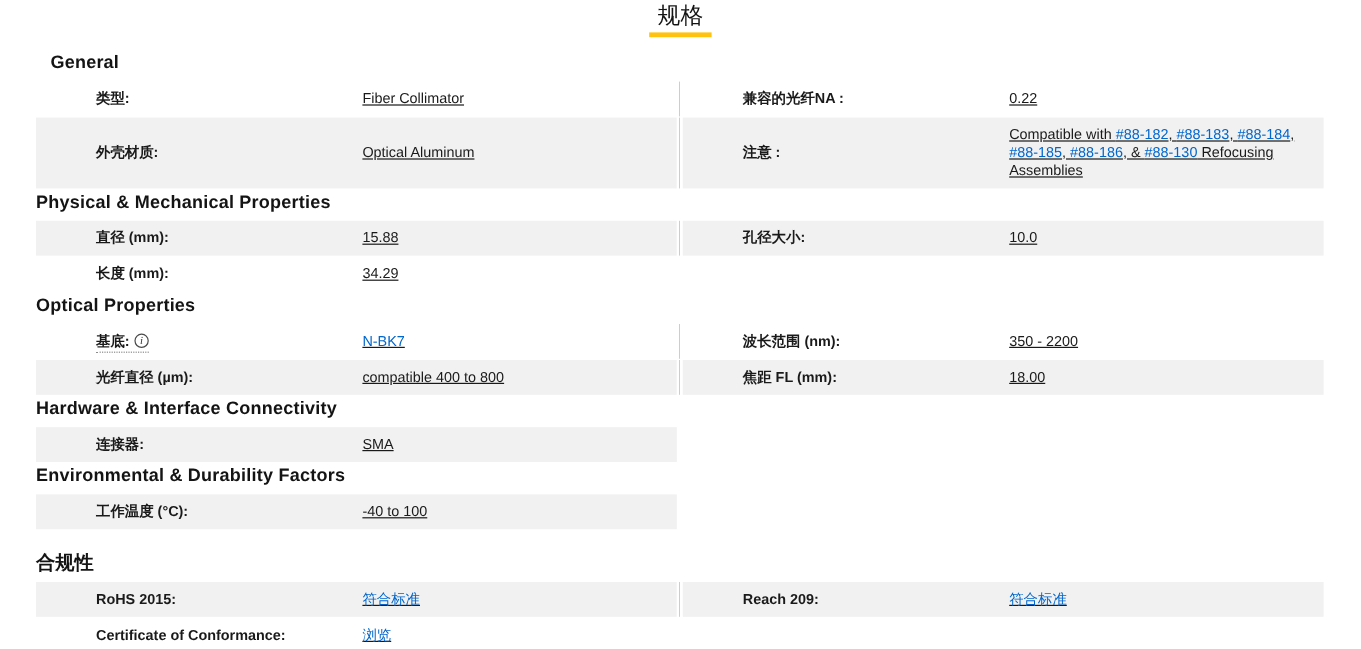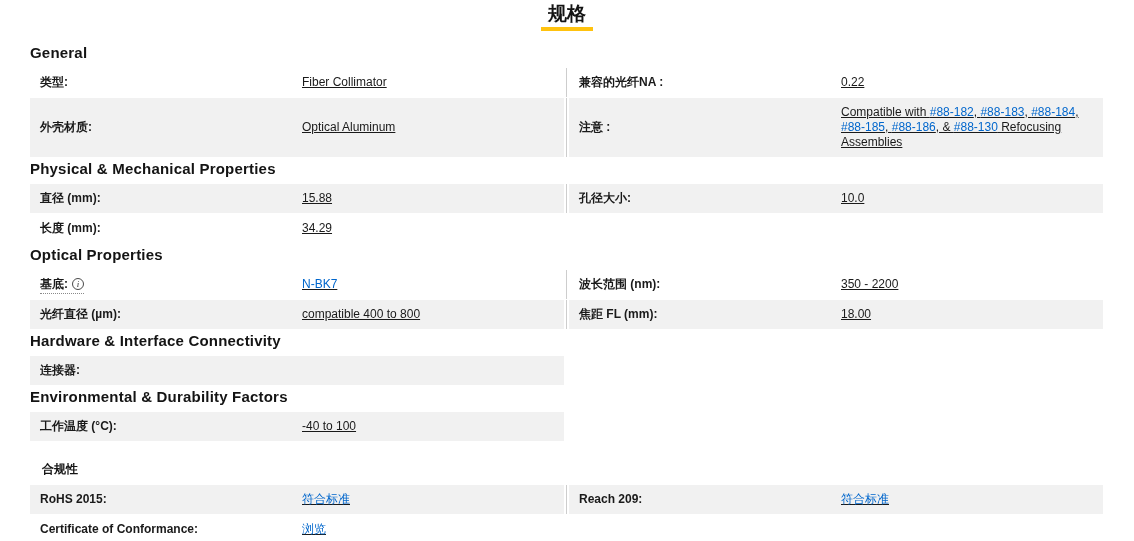--- a/index.html
+++ b/index.html
@@ -6,35 +6,35 @@
     --accent:#FFC20E;
     --link:#0066CC;
     --shade:#F1F1F1;
     --text:#1A1A1A;
     --divider:#CDCDCD;
   }
   *{margin:0;padding:0;box-sizing:border-box;}
   html,body{width:1134px;height:541px;overflow:hidden;background:#fff;
     font-family:"Liberation Sans","DejaVu Sans",sans-serif;color:var(--text);}
   .title-wrap{width:100%;text-align:center;padding-top:3px;}
-  .page-title{display:inline-block;font-size:19px;line-height:21px;font-weight:700;
+  .page-title{display:inline-block;font-size:19px;line-height:21px;font-weight:400;
     color:#141414;padding:0 7px 3px 7px;border-bottom:4px solid var(--accent);}
   .specs{width:1073px;margin-left:30px;}
   .section-heading{font-size:15px;line-height:15px;font-weight:800;color:#141414;
     letter-spacing:.2px;margin:4px 0 8px 0;}
-  .section-heading.first{margin-top:14px;}
-  .section-heading.compliance{font-size:12px;line-height:17px;font-weight:700;
-    margin:20px 0 7px 12px;letter-spacing:0;}
+  .section-heading.first{margin-top:14px;margin-left:12px;}
+  .section-heading.compliance{font-size:16px;line-height:17px;font-weight:700;
+    margin:20px 0 7px 0;letter-spacing:0;}
   .spec-row{display:grid;grid-template-columns:534px 5px 534px;margin-bottom:1px;}
   .spec-cell{display:grid;grid-template-columns:262px 1fr;align-items:center;
     padding:7px 10px;min-height:29px;}
   .spec-row.shaded .spec-cell{background:var(--shade);}
   .col-divider{background:linear-gradient(90deg,#fff 0 2px,var(--divider) 2px 3px,#fff 3px 5px);}
   .spec-row.shaded .col-divider{background:linear-gradient(90deg,#fff 0 2px,var(--divider) 2px 3px,#fff 3px 5px);}
-  .spec-label{font-size:12px;line-height:15px;font-weight:700;color:var(--text);padding-right:0;}
+  .spec-label{font-size:12px;line-height:15px;font-weight:700;color:var(--text);padding-right:0;margin-left:40px;}
   .spec-value{font-size:12px;line-height:15px;font-weight:400;color:var(--text);text-decoration:underline;}
   .dotted{border-bottom:1px dotted #8A8A8A;padding-bottom:2px;}
   .info-icon{display:inline-block;width:12px;height:12px;border:1px solid #4a4a4a;
     border-radius:50%;font-size:9px;line-height:11px;text-align:center;font-weight:400;
     font-family:"Liberation Serif",serif;font-style:italic;margin-left:4px;
     vertical-align:1px;color:#333;cursor:pointer;}
   a.link{color:var(--link);text-decoration:none;cursor:pointer;}
 </style>
 </head>
 <body>
@@ -105,20 +105,21 @@
       <div class="col-divider"></div>
       <div class="spec-cell">
         <div class="spec-label">焦距 FL (mm):</div>
         <div class="spec-value">18.00</div>
       </div>
     </div>
     <h2 class="section-heading">Hardware &amp; Interface Connectivity</h2>
     <div class="spec-row shaded">
       <div class="spec-cell">
         <div class="spec-label">连接器:</div>
+        <div class="spec-value">SMA</div>
       </div>
     </div>
     <h2 class="section-heading">Environmental &amp; Durability Factors</h2>
     <div class="spec-row shaded">
       <div class="spec-cell">
         <div class="spec-label">工作温度 (°C):</div>
         <div class="spec-value">-40 to 100</div>
       </div>
     </div>
     <h2 class="section-heading compliance">合规性</h2>

